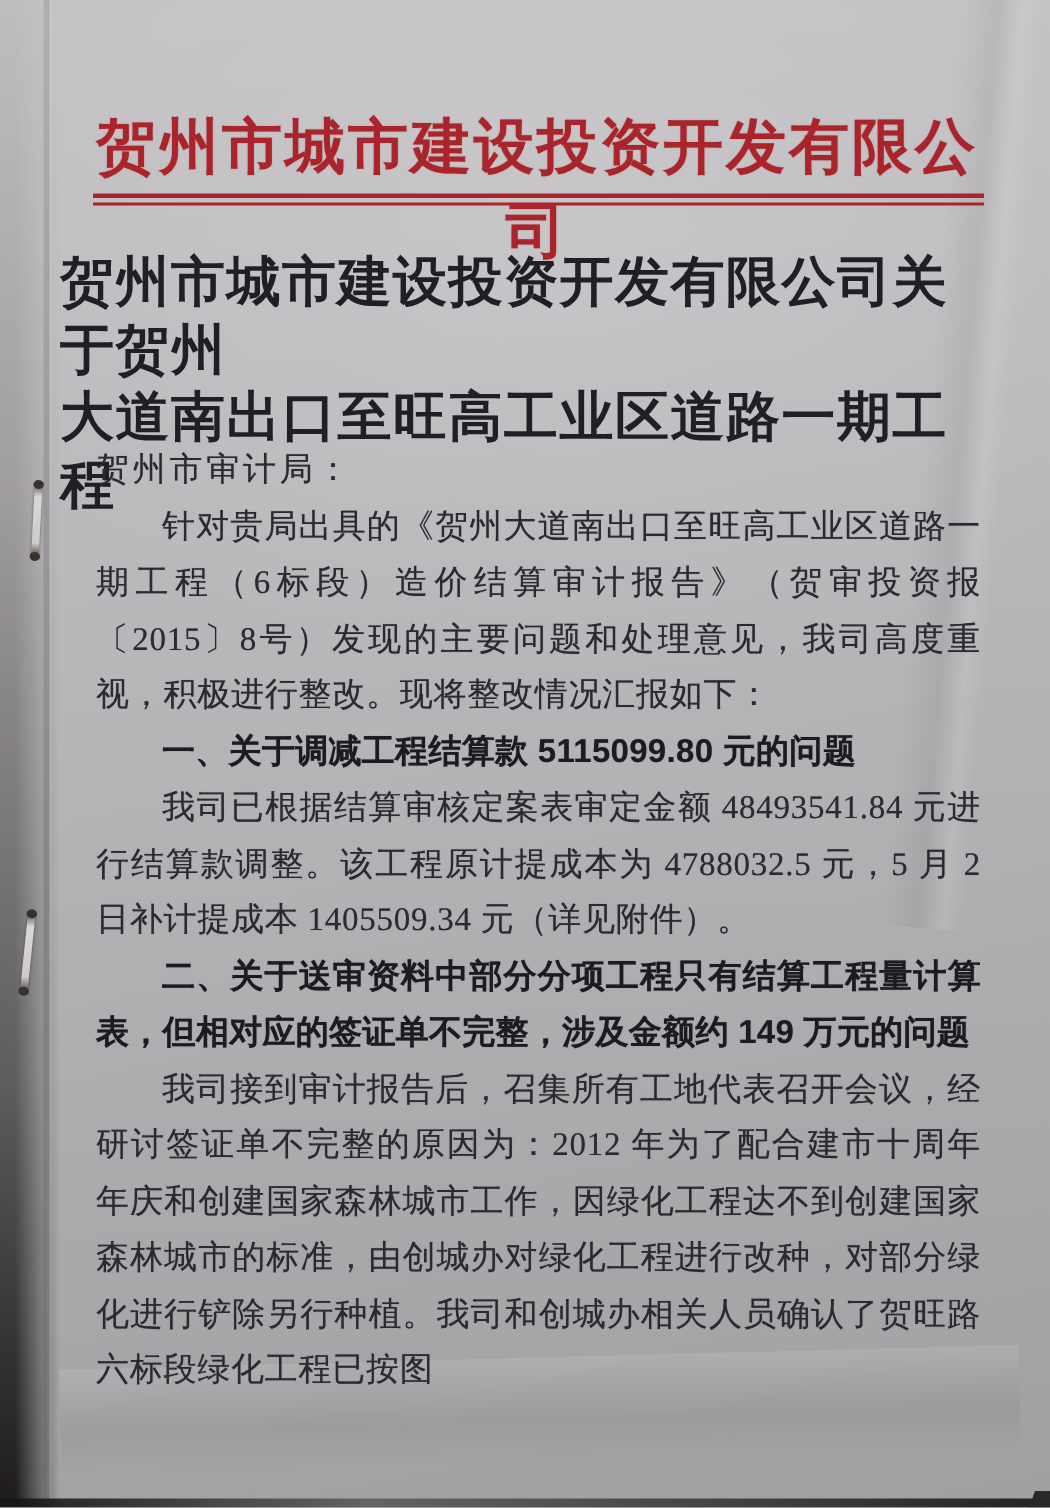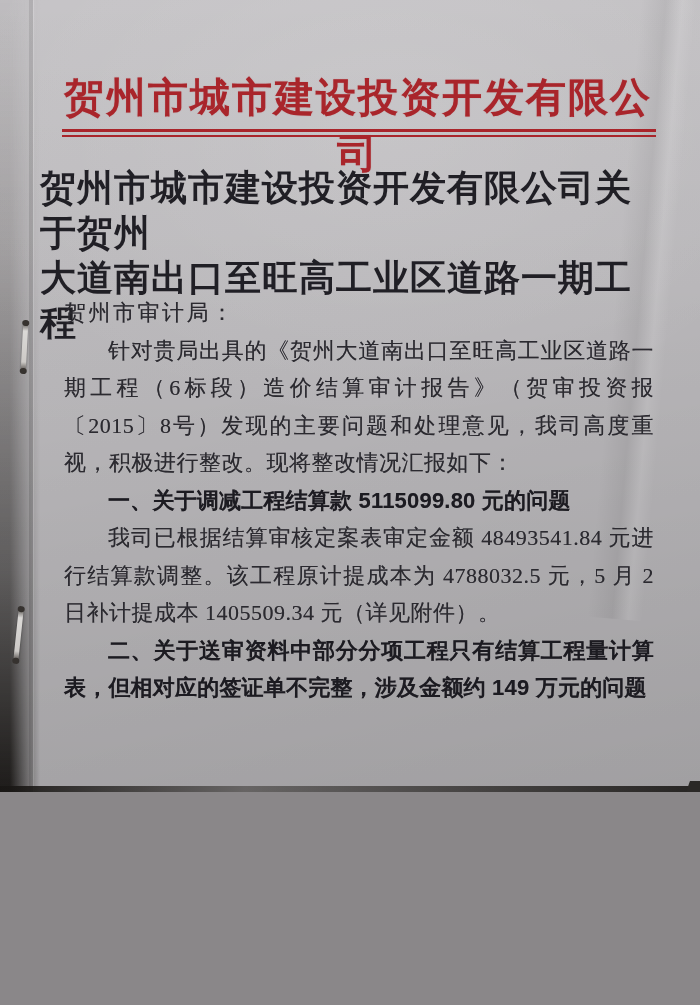--- a/index.html
+++ b/index.html
@@ -3,21 +3,21 @@
 <meta charset="utf-8">
 <style>
   html,body{margin:0;padding:0;}
   body{
     width:700px;height:1005px;overflow:hidden;
     background:#8a8789;
     font-family:"Liberation Serif","DejaVu Serif",serif;
   }
   
   .paper{
-    position:relative;width:700px;height:792px;overflow:hidden;
+    position:relative;width:700px;height:1005px;overflow:hidden;
     background-color:var(--paper,#c7c5c8);
     background-image:
       radial-gradient(ellipse 620px 420px at 55% 16%, rgba(255,255,255,0.12), rgba(255,255,255,0) 72%),
       linear-gradient(168deg, rgba(255,255,255,0.07) 0%, rgba(0,0,0,0.02) 45%, rgba(0,0,0,0.10) 100%),
       linear-gradient(to bottom, rgba(0,0,0,0.03), rgba(0,0,0,0.10));
   }
   
   .crease{position:absolute;pointer-events:none;}
   .crease-left-vertical{
     left:29px;top:0;width:4px;height:1005px;
@@ -116,20 +116,21 @@
     <div>贺州市城市建设投资开发有限公司关于贺州</div>
     <div>大道南出口至旺高工业区道路一期工程</div>
   </div>
 
   <div class="doc-body">
     <p class="salutation">贺州市审计局：</p>
     <p class="para">针对贵局出具的《贺州大道南出口至旺高工业区道路一期工程（6标段）造价结算审计报告》（贺审投资报〔2015〕8号）发现的主要问题和处理意见，我司高度重视，积极进行整改。现将整改情况汇报如下：</p>
     <p class="para heading">一、关于调减工程结算款 5115099.80 元的问题</p>
     <p class="para">我司已根据结算审核定案表审定金额 48493541.84 元进行结算款调整。该工程原计提成本为 4788032.5 元，5 月 2 日补计提成本 1405509.34 元（详见附件）。</p>
     <p class="para heading">二、关于送审资料中部分分项工程只有结算工程量计算表，但相对应的签证单不完整，涉及金额约 149 万元的问题</p>
+    <p class="para">我司接到审计报告后，召集所有工地代表召开会议，经研讨签证单不完整的原因为：2012 年为了配合建市十周年年庆和创建国家森林城市工作，因绿化工程达不到创建国家森林城市的标准，由创城办对绿化工程进行改种，对部分绿化进行铲除另行种植。我司和创城办相关人员确认了贺旺路六标段绿化工程已按图</p>
   </div>
 
   <div class="binding-shadow"></div>
   <div class="staple staple-top"></div>
   <div class="staple staple-bottom"></div>
 
   <div class="bottom-edge"></div>
   <div class="corner-notch"></div>
 
 </div>

